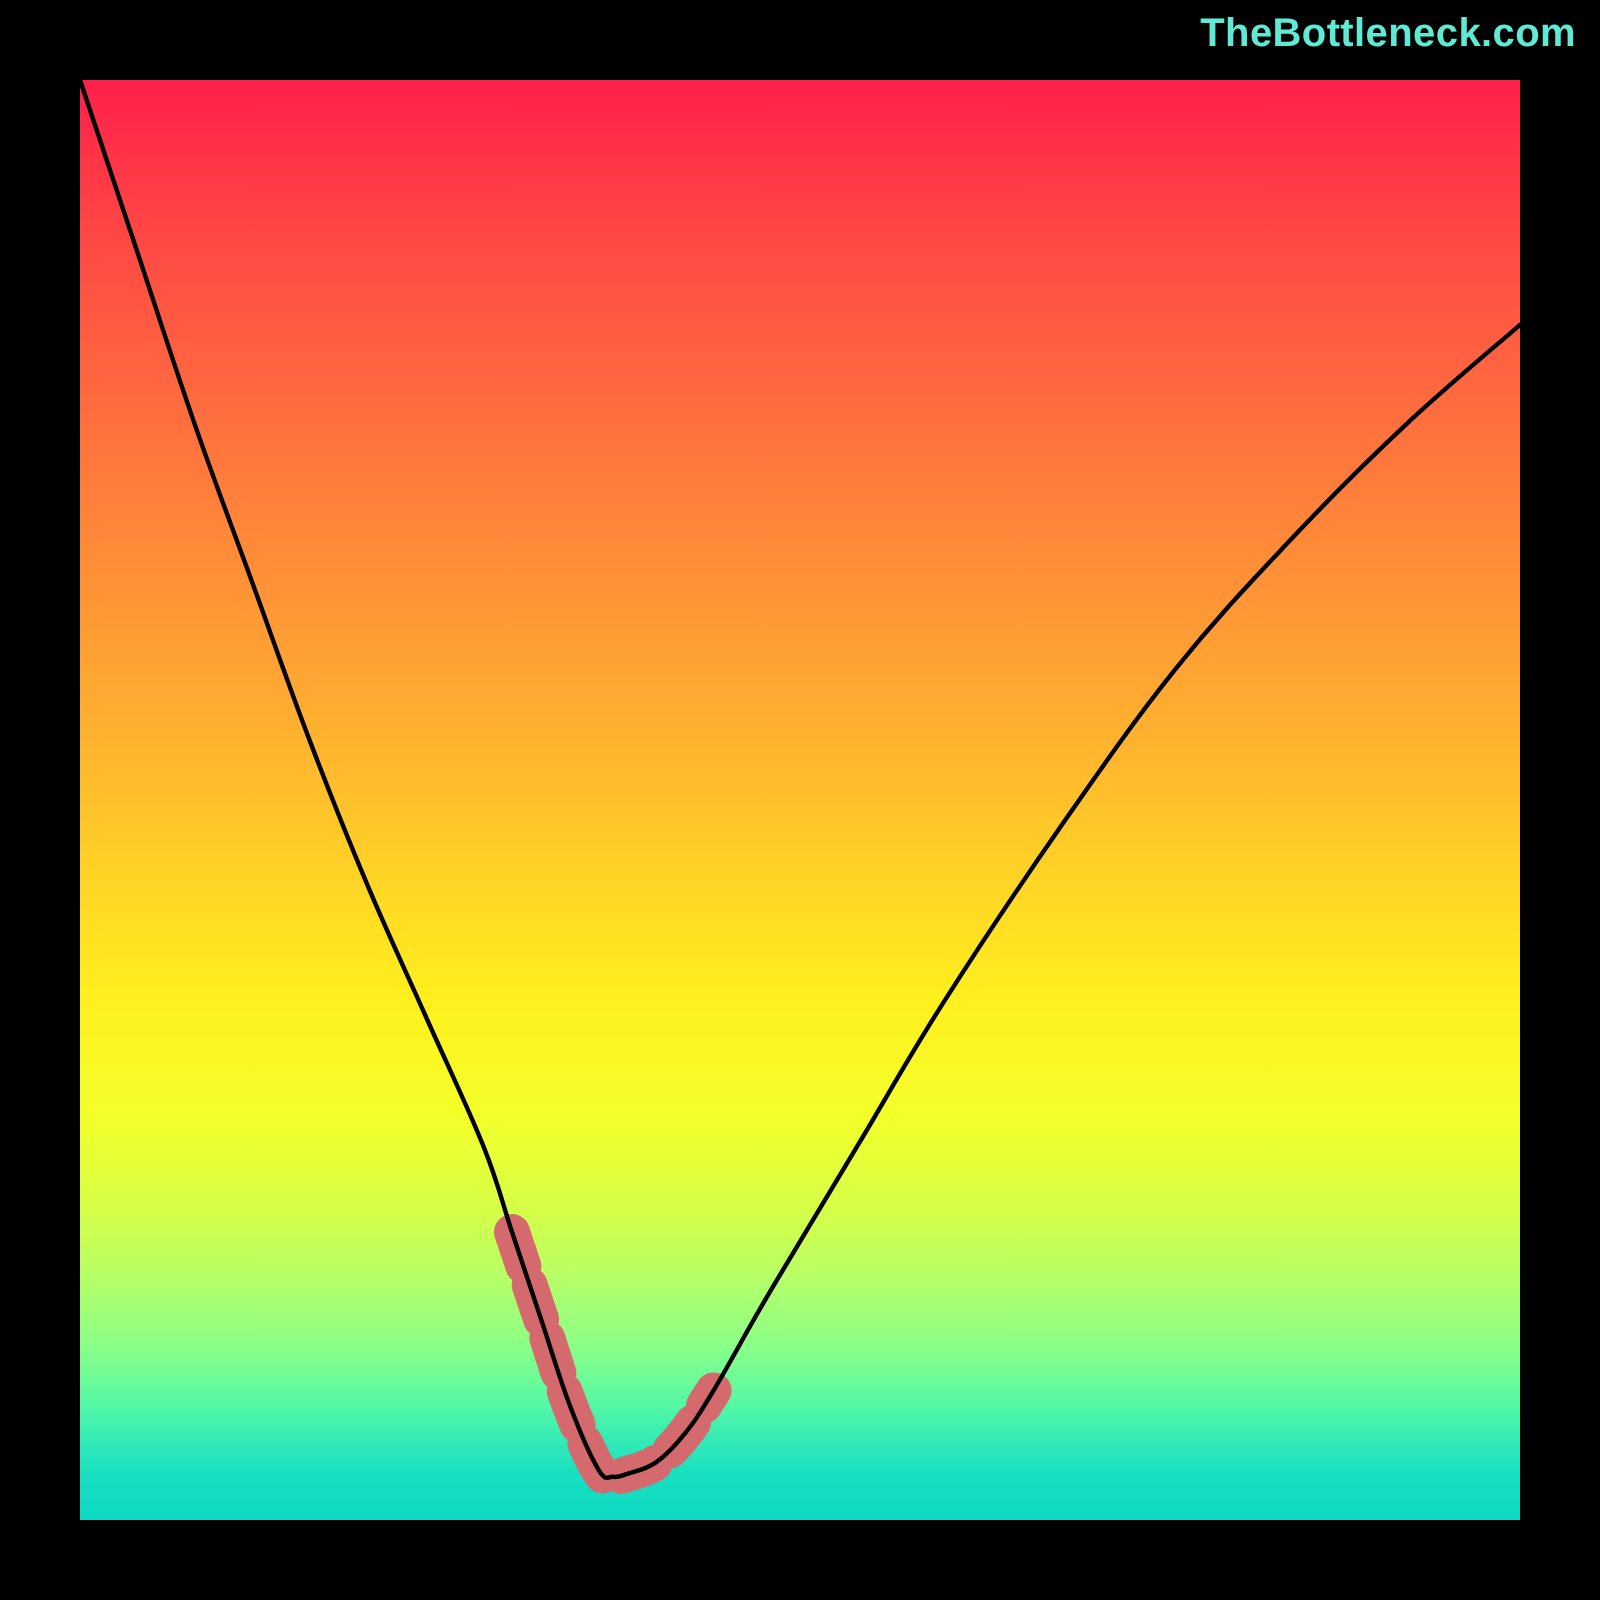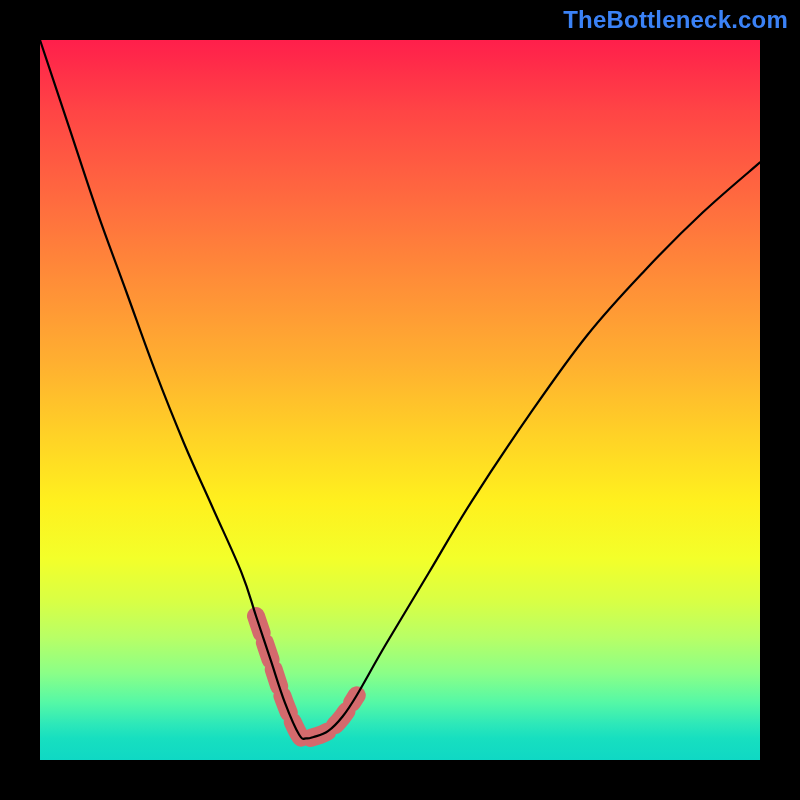--- a/index.html
+++ b/index.html
@@ -8,23 +8,23 @@
     position: relative;
     width: 800px;
     height: 800px;
     background: #000;
   }
   .watermark {
     position: absolute;
     top: 6px;
     right: 12px;
     font-family: Arial, Helvetica, sans-serif;
-    font-size: 24px;
+    font-size: 20px;
     font-weight: 600;
-    color: #3b82f6;
+    color: #5eead4;
     letter-spacing: 0.2px;
   }
   .plot-area {
     position: absolute;
     left: 40px;
     top: 40px;
     width: 720px;
     height: 720px;
     background: linear-gradient(
       to bottom,

